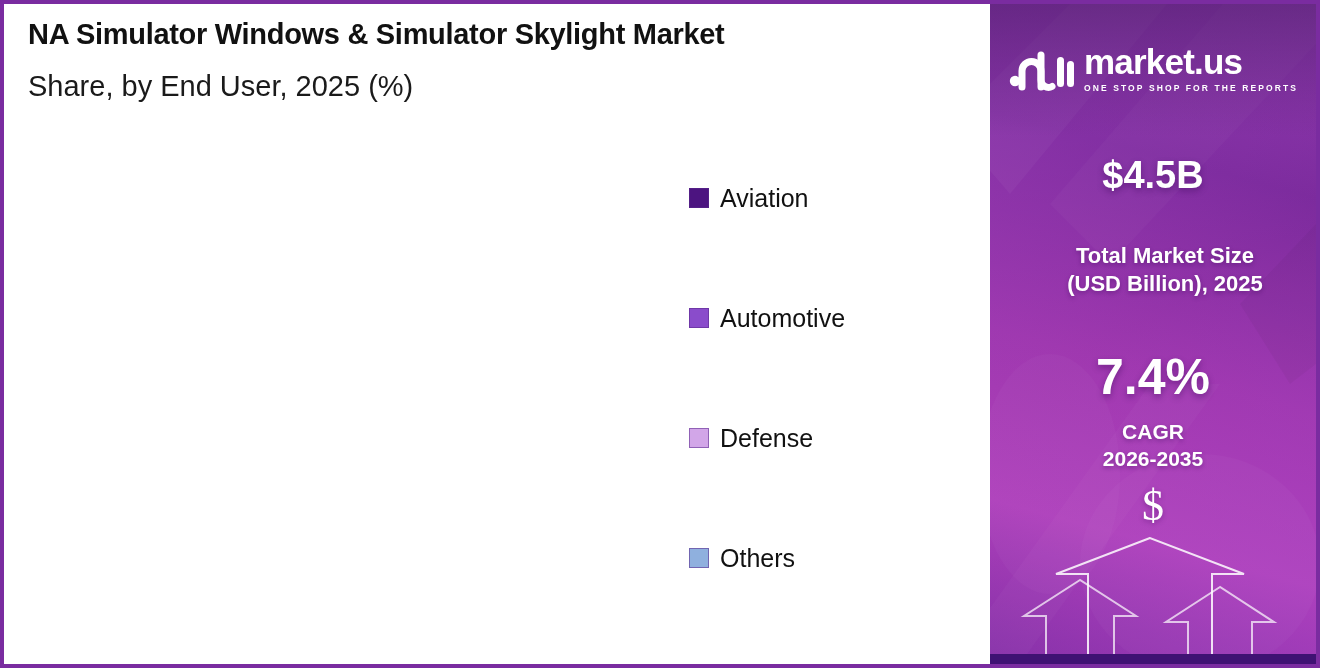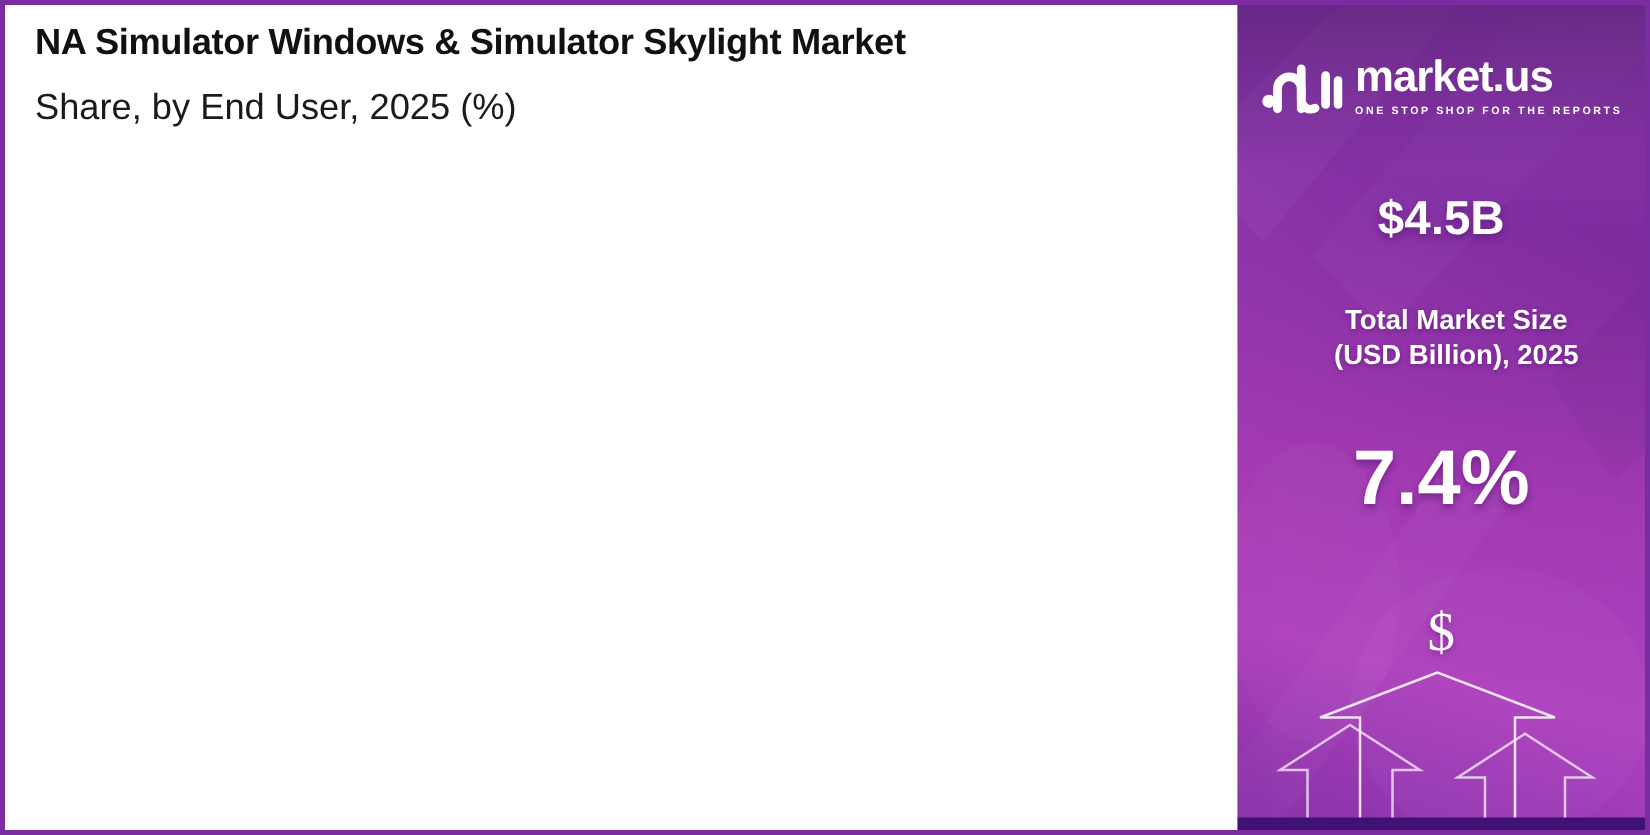--- a/index.html
+++ b/index.html
@@ -94,21 +94,21 @@
     text-shadow:0 3px 6px rgba(60,10,90,.45);
   }
   #stat-market-caption{
     position:absolute;left:0;top:238px;width:100%;text-align:center;
     font-size:22px;font-weight:bold;color:#ffffff;line-height:1.28;
     text-shadow:0 2px 4px rgba(60,10,90,.4);
     padding-left:12px;
   }
   #stat-cagr-value{
     position:absolute;left:0;top:348px;width:100%;text-align:center;
-    font-size:62px;font-weight:bold;color:#ffffff;line-height:1;
+    font-size:50px;font-weight:bold;color:#ffffff;line-height:1;
     text-shadow:0 3px 6px rgba(60,10,90,.45);
   }
   #stat-cagr-caption{
     position:absolute;left:0;top:414px;width:100%;text-align:center;
     font-size:21px;font-weight:bold;color:#ffffff;line-height:1.3;
     text-shadow:0 2px 4px rgba(60,10,90,.4);
   }
   
   #arrows-graphic{
     position:absolute;left:0;bottom:0;width:326px;height:190px;
@@ -124,20 +124,43 @@
 <body>
 
 <div id="frame">
 
   <div id="chart-panel">
 
     <div id="chart-title">NA Simulator Windows &amp; Simulator Skylight Market</div>
     <div id="chart-subtitle">Share, by End User, 2025 (%)</div>
 
 
+    <div id="legend">
+
+      <div class="legend-item">
+        <span class="legend-swatch" style="background:#4c1480"></span>
+        <span class="legend-label">Aviation</span>
+      </div>
+
+      <div class="legend-item">
+        <span class="legend-swatch" style="background:#8a4ccb"></span>
+        <span class="legend-label">Automotive</span>
+      </div>
+
+      <div class="legend-item">
+        <span class="legend-swatch" style="background:#d2a6e8"></span>
+        <span class="legend-label">Defense</span>
+      </div>
+
+      <div class="legend-item">
+        <span class="legend-swatch" style="background:#8fb0de"></span>
+        <span class="legend-label">Others</span>
+      </div>
+
+    </div>
   </div>
 
   <div id="brand-panel">
 
     <svg class="bp-streak" width="326" height="660" viewBox="0 0 326 660" style="left:0;top:0;opacity:.5">
       <polygon points="-40,120 120,-40 210,-40 20,190" fill="#ffffff" opacity="0.07"></polygon>
       <polygon points="60,200 250,-20 326,-20 326,40 120,260" fill="#ffffff" opacity="0.05"></polygon>
       <polygon points="-40,660 160,380 230,380 30,660" fill="#ffffff" opacity="0.05"></polygon>
       <polygon points="250,300 326,220 326,360 300,380" fill="#000000" opacity="0.07"></polygon>
       <ellipse cx="210" cy="560" rx="120" ry="110" fill="#ffffff" opacity="0.05"></ellipse>
@@ -160,20 +183,24 @@
       </div>
     </div>
 
     <div id="stat-market-value">$4.5B</div>
     <div id="stat-market-caption">
       <div>Total Market Size</div>
       <div>(USD Billion), 2025</div>
     </div>
 
     <div id="stat-cagr-value">7.4%</div>
+    <div id="stat-cagr-caption">
+      <div>CAGR</div>
+      <div>2026-2035</div>
+    </div>
 
     <div id="arrows-graphic">
       <div id="dollar-glyph">$</div>
       <svg width="326" height="190" viewBox="0 0 326 190">
 
         <path d="M160 64 L66 100 L98 100 L98 190 L222 190 L222 100 L254 100 Z" fill="none" stroke="#ffffff" stroke-width="2" opacity="0.85"></path>
 
         <path d="M90 106 L34 142 L56 142 L56 190 L124 190 L124 142 L146 142 Z" fill="none" stroke="#ffffff" stroke-width="2" opacity="0.7"></path>
 
         <path d="M230 113 L176 148 L198 148 L198 190 L262 190 L262 148 L284 148 Z" fill="none" stroke="#ffffff" stroke-width="2" opacity="0.7"></path>

